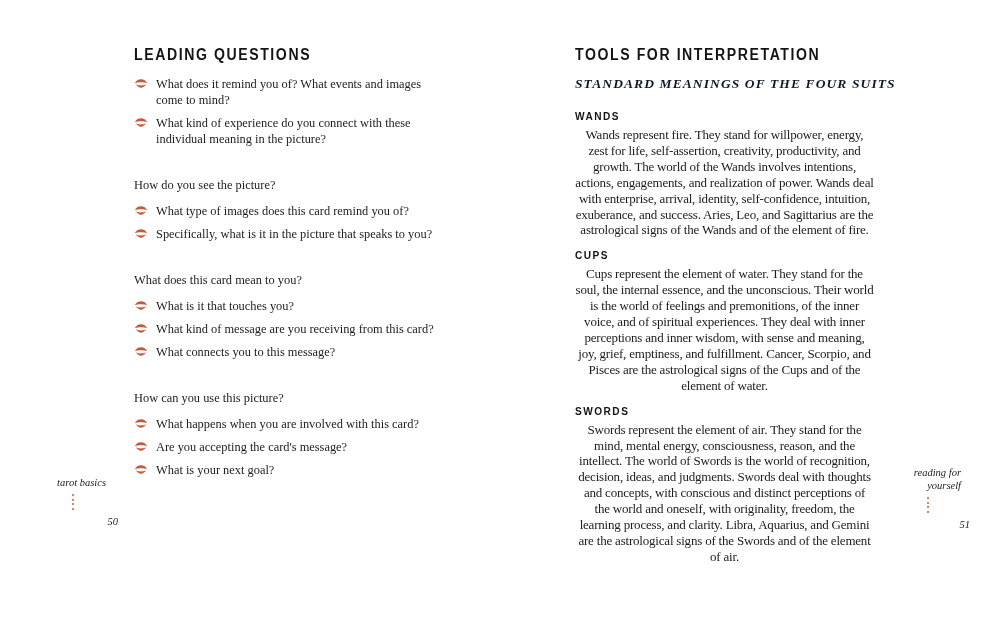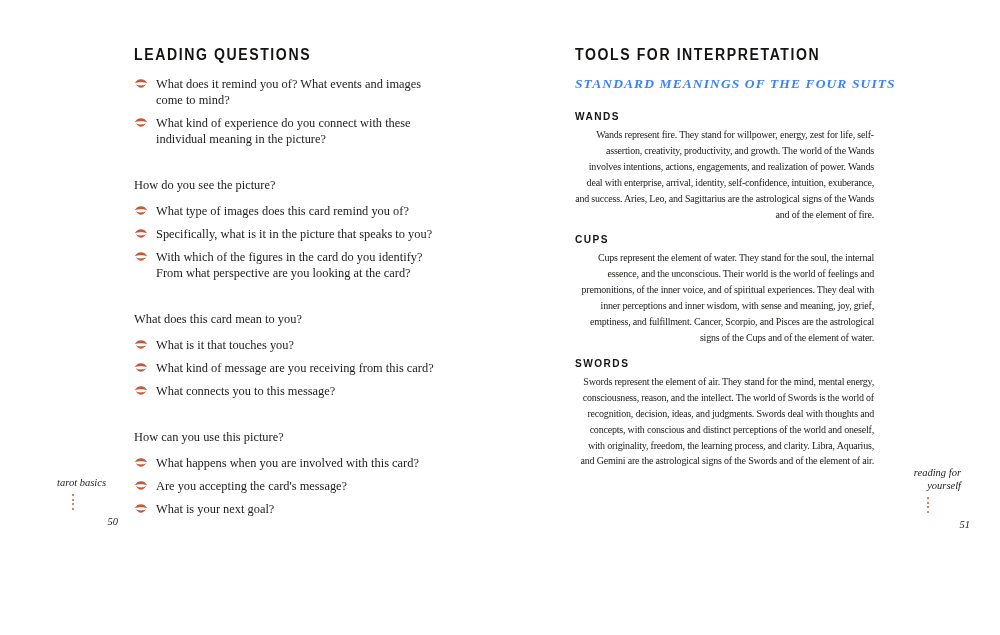--- a/index.html
+++ b/index.html
@@ -28,21 +28,21 @@
     transform-origin:left center;
     white-space:nowrap;
   }
   .subtitle{
     font-style:italic;
     font-weight:700;
     font-size:13.5px;
     letter-spacing:1.1px;
     margin:0 0 18px 0;
     white-space:nowrap;
-    color:#3b82f6;
+    color:#0f172a;
   }
   .suit-heading{
     font-family:"Liberation Sans", sans-serif;
     font-weight:700;
     font-size:11px;
     letter-spacing:1.6px;
     color:#161412;
     margin:0 0 5px 0;
     transform:scaleX(.92);
     transform-origin:left center;
@@ -61,25 +61,25 @@
     gap:8px;
     margin:0 0 7px 0;
     font-size:12.4px;
     line-height:16px;
   }
   .bullet-icon{flex:0 0 auto;margin-top:3px;}
   .bullet-icon svg{display:block;width:14px;height:9px;}
   
   .page-right{position:absolute;left:575px;top:46px;width:299px;}
   .suit-body{
-    font-size:10px;
+    font-size:13px;
     line-height:15.9px;
     letter-spacing:-0.2px;
     margin:0 0 11px 0;
-    text-align:right;
+    text-align:center;
   }
   
   .margin-footer{
     position:absolute;
     text-align:right;
     font-style:italic;
     font-size:10.5px;
     line-height:13px;
     color:#24211e;
   }
@@ -142,29 +142,20 @@
       </li>
       <li>
         <span class="bullet-icon">
             <svg viewBox="0 0 18 11" fill="#c25b3c">
               <path d="M9 0C5.4 0 2.4 2 1 5.3 3.6 4.2 6.1 3.8 9 3.8s5.4.4 8 1.5C15.6 2 12.6 0 9 0Z"></path>
               <path d="M2.2 6.6C4.6 9.6 6.6 11 9 11s4.4-1.4 6.8-4.4C13.4 7.7 11.2 8.1 9 8.1S4.6 7.7 2.2 6.6Z"></path>
             </svg>
           </span>
         <span>Specifically, what is it in the picture that speaks to you?</span>
       </li>
-      <li>
-        <span class="bullet-icon">
-            <svg viewBox="0 0 18 11" fill="#c25b3c">
-              <path d="M9 0C5.4 0 2.4 2 1 5.3 3.6 4.2 6.1 3.8 9 3.8s5.4.4 8 1.5C15.6 2 12.6 0 9 0Z"></path>
-              <path d="M2.2 6.6C4.6 9.6 6.6 11 9 11s4.4-1.4 6.8-4.4C13.4 7.7 11.2 8.1 9 8.1S4.6 7.7 2.2 6.6Z"></path>
-            </svg>
-          </span>
-        <span>With which of the figures in the card do you identify? From what perspective are you looking at the card?</span>
-      </li>
     </ul>
 
     <p class="q-intro">What does this card mean to you?</p>
     <ul class="q-list">
       <li>
         <span class="bullet-icon">
             <svg viewBox="0 0 18 11" fill="#c25b3c">
               <path d="M9 0C5.4 0 2.4 2 1 5.3 3.6 4.2 6.1 3.8 9 3.8s5.4.4 8 1.5C15.6 2 12.6 0 9 0Z"></path>
               <path d="M2.2 6.6C4.6 9.6 6.6 11 9 11s4.4-1.4 6.8-4.4C13.4 7.7 11.2 8.1 9 8.1S4.6 7.7 2.2 6.6Z"></path>
             </svg>

